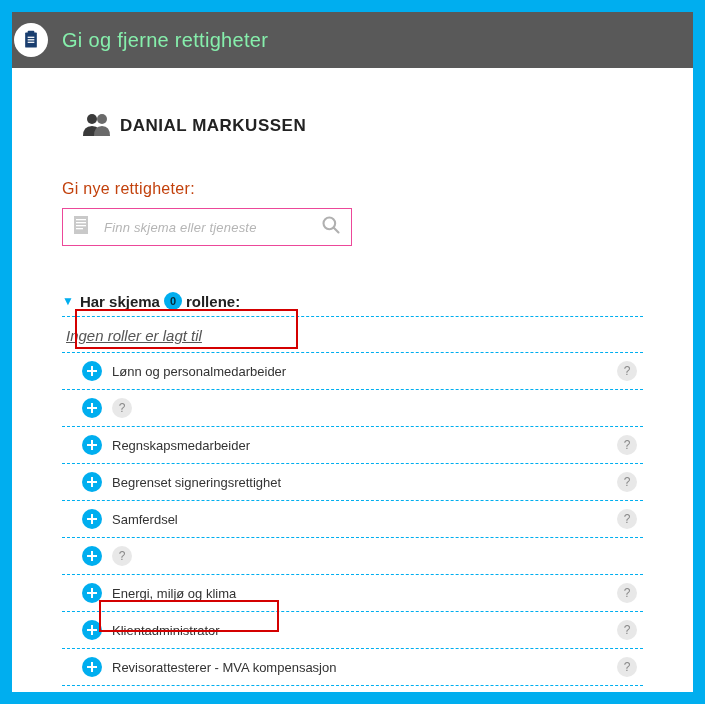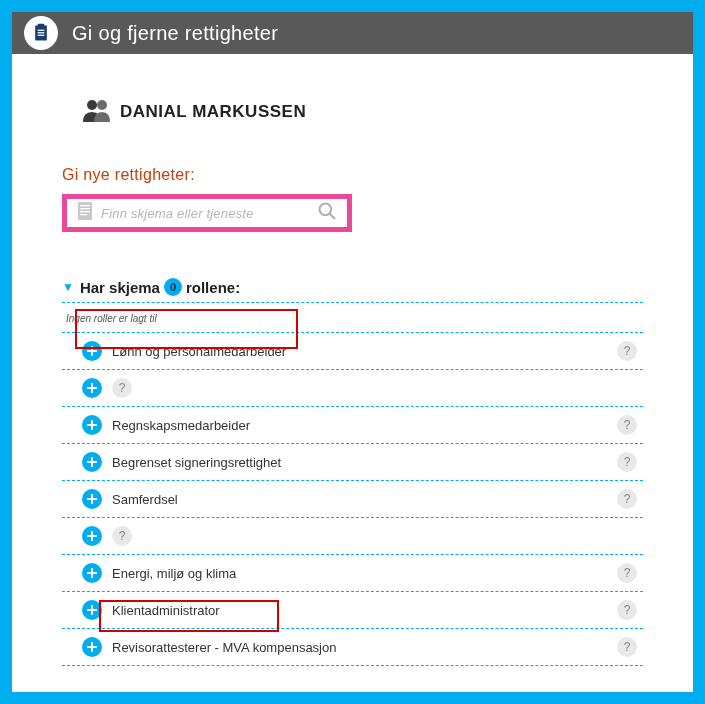--- a/index.html
+++ b/index.html
@@ -11,25 +11,25 @@
     overflow: hidden;
   }
   .frame {
     background: #fff;
     margin: 12px;
     height: 680px;
     overflow: hidden;
   }
   .header {
     background: #595959;
-    color: #ffffff;
-    display: flex;
-    align-items: center;
-    padding: 10px 12px;
-    height: 42px;
+    color: #86efac;
+    display: flex;
+    align-items: center;
+    padding: 10px 2px;
+    height: 56px;
   }
   .header-icon {
     width: 34px;
     height: 34px;
     border-radius: 50%;
     background: #fff;
     display: flex;
     align-items: center;
     justify-content: center;
     margin-right: 14px;
@@ -57,28 +57,29 @@
     color: #222;
   }
   .give-label {
     color: #c2410c;
     font-size: 16px;
     font-weight: 400;
     margin-bottom: 10px;
     letter-spacing: 0.3px;
   }
   .search-wrap {
-    border: 5px solid #ec4899;
+    border: 1px solid #ec4899;
     display: flex;
     align-items: center;
     width: 290px;
     height: 38px;
     padding: 0 10px;
     margin-bottom: 40px;
     background: #fff;
+    gap: 7px;
   }
   .search-doc-icon { margin-right: 8px; flex-shrink:0; }
   .search-input {
     border: none;
     outline: none;
     flex: 1;
     font-size: 13px;
     color: #888;
     font-style: italic;
     letter-spacing: 0.2px;
@@ -131,23 +132,24 @@
     color: #042c3a;
     font-size: 11px;
     font-weight: 700;
     align-items: center;
     justify-content: center;
     margin: 0 4px;
   }
   .empty-note {
     font-style: italic;
     color: #555;
-    font-size: 10px;
+    font-size: 15px;
     padding: 10px 0 8px 4px;
     border-bottom: 1px dashed #00aeef;
+    text-decoration: underline;
   }
   .role-list { }
   .role-row {
     display: flex;
     align-items: center;
     padding: 8px 6px 8px 20px;
     border-bottom: 1px dashed #00aeef;
     font-size: 13px;
     color: #333;
   }

